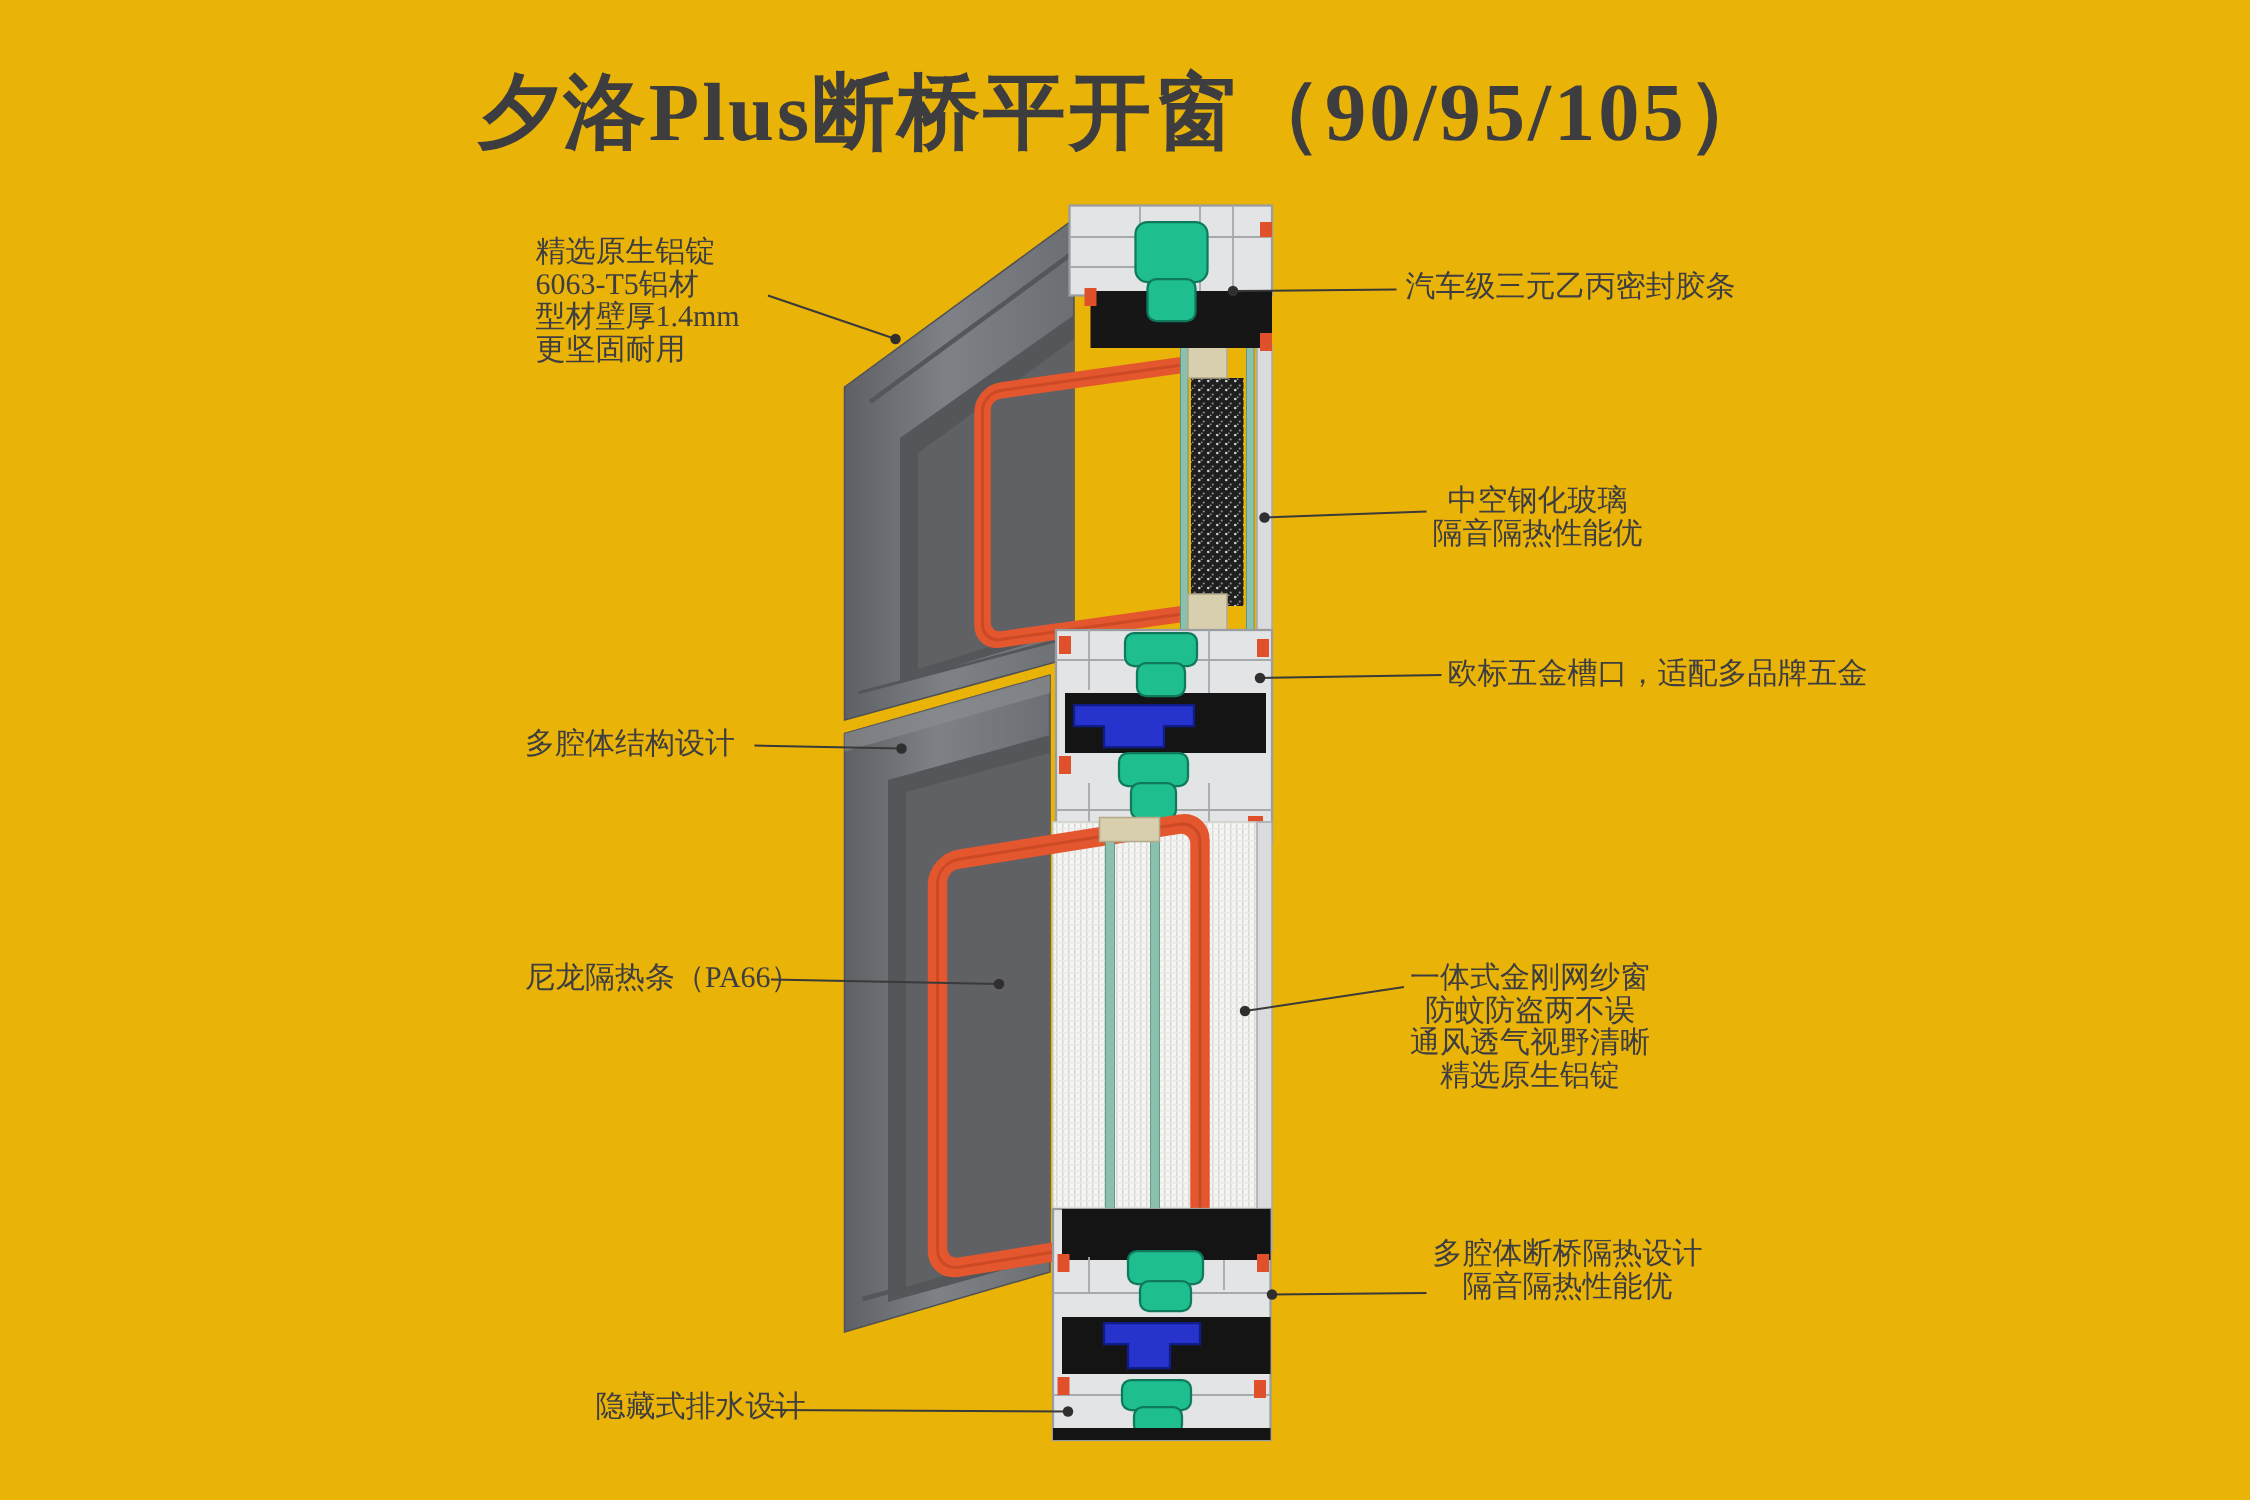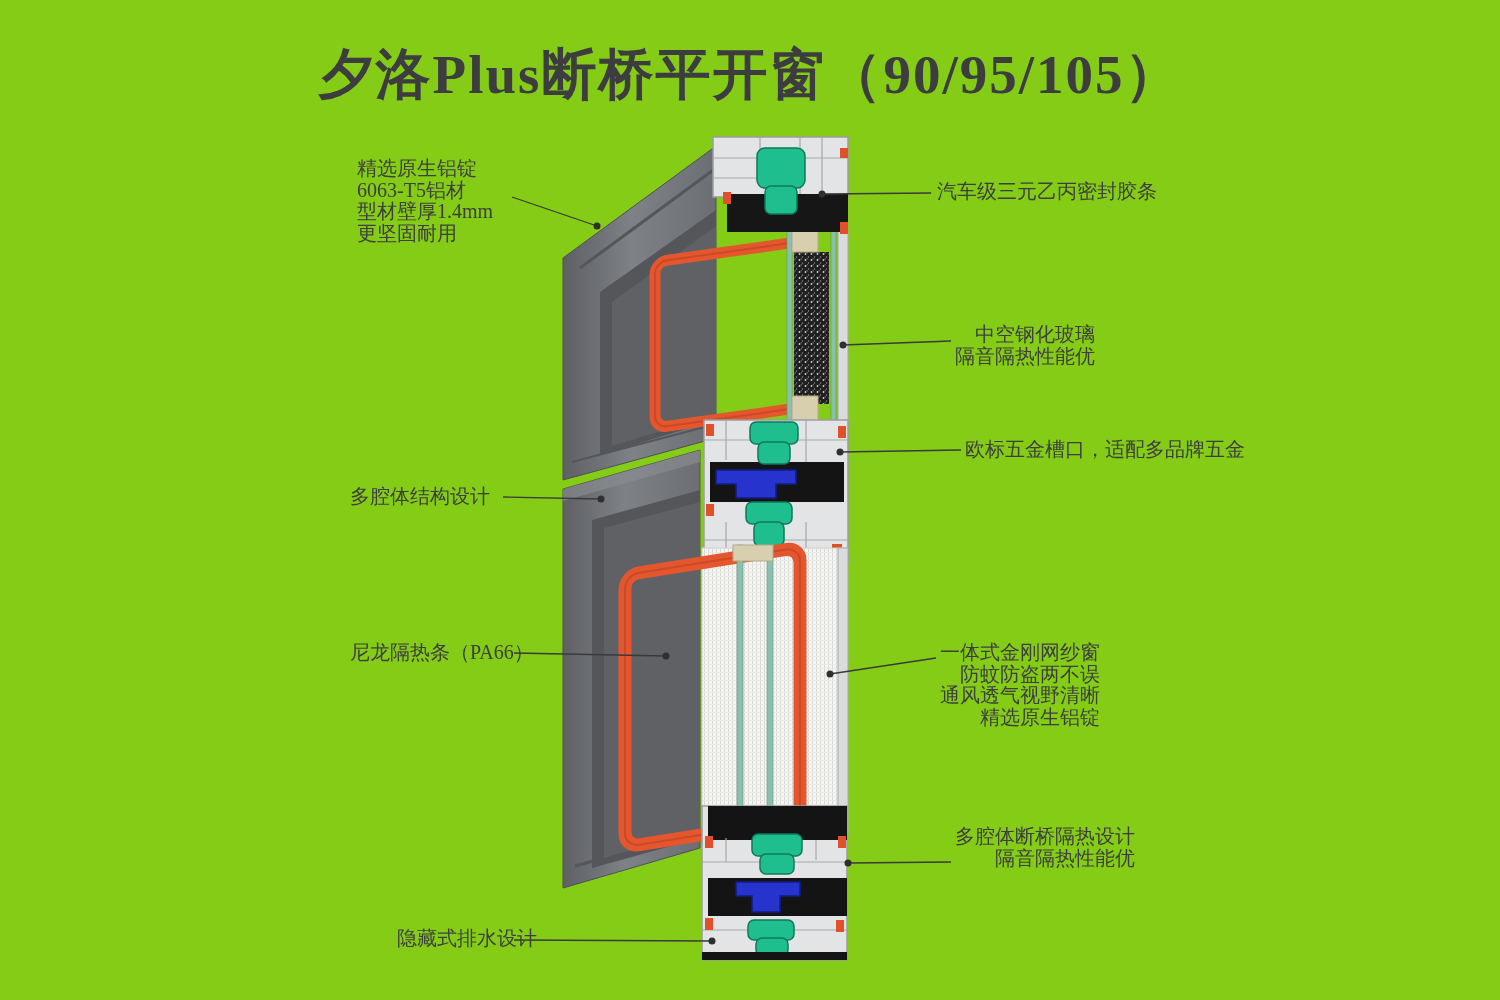--- a/index.html
+++ b/index.html
@@ -1,19 +1,19 @@
 <!DOCTYPE html>
 <html><head>
 <meta charset="utf-8">
 <style>
   html,body{margin:0;padding:0;background:#ffffff;}
   #stage{
     position:relative;
     width:1500px;height:1000px;
-    background:#84cc16;
+    background:#eab308;
     overflow:hidden;
     font-family:"Liberation Serif","DejaVu Serif",serif;
   }
   #title{
     position:absolute;
     left:0;top:38px;width:1500px;
     text-align:center;
     font-size:55px;
     font-weight:600;
     letter-spacing:2px;
@@ -22,21 +22,21 @@
   }
   #artwork{position:absolute;left:0;top:0;}
   .callout{
     position:absolute;
     font-size:20px;
     line-height:21.5px;
     color:#3e3e40;
     white-space:nowrap;
   }
   .callout .line{display:block;}
-  .callout.right-align{text-align:right;}
+  .callout.right-align{text-align:center;}
 </style>
 </head>
 <body>
 
 <div id="stage">
 
   <h1 id="title">夕洛Plus断桥平开窗（90/95/105）</h1>
 
   <svg id="artwork" width="1500" height="1000" viewBox="0 0 1500 1000">
     <defs>

